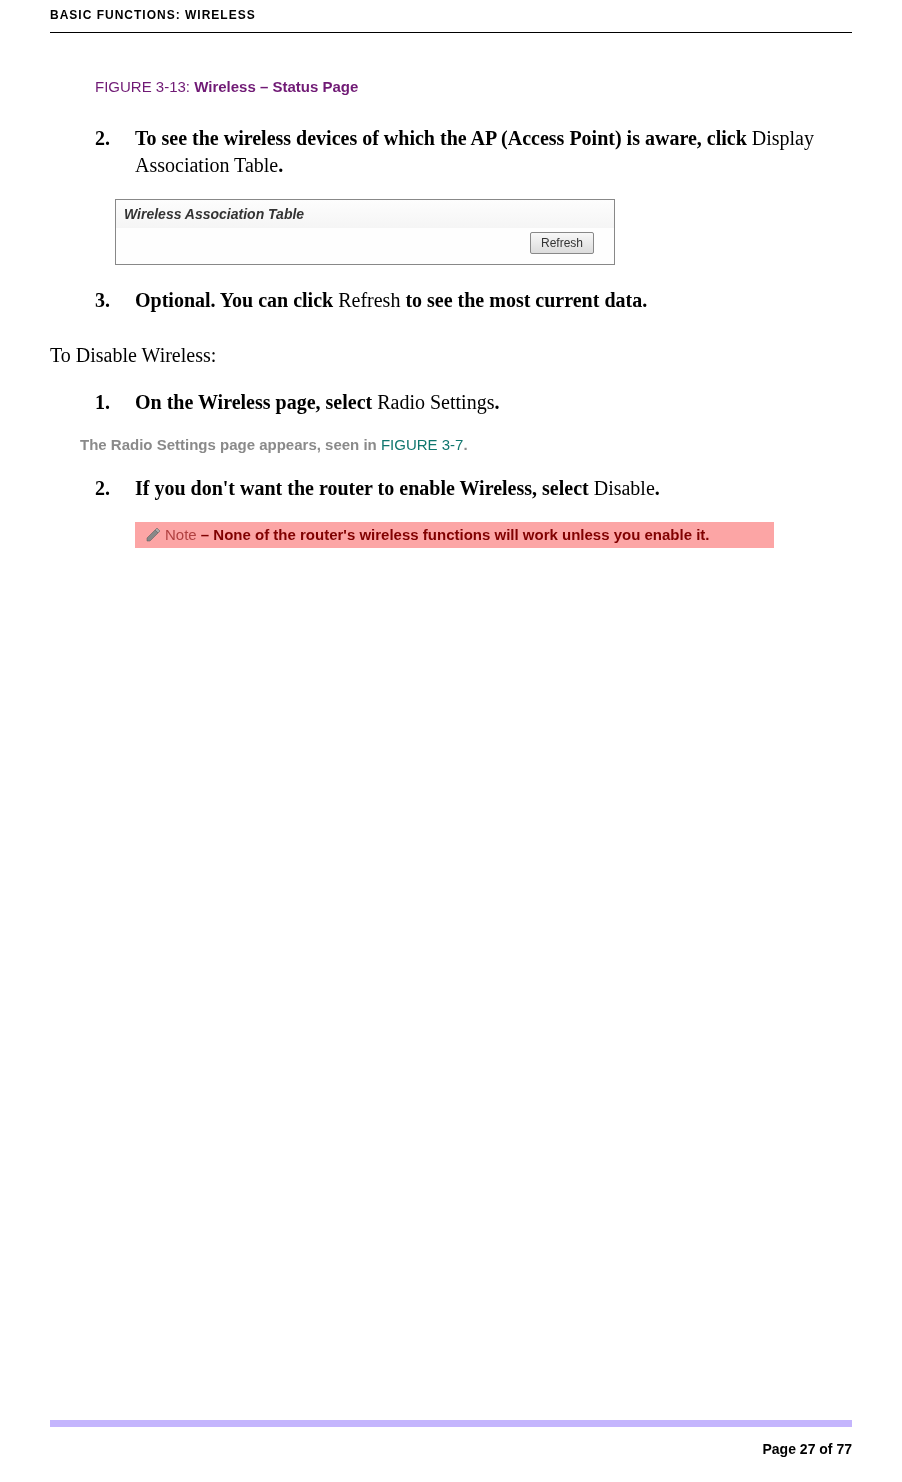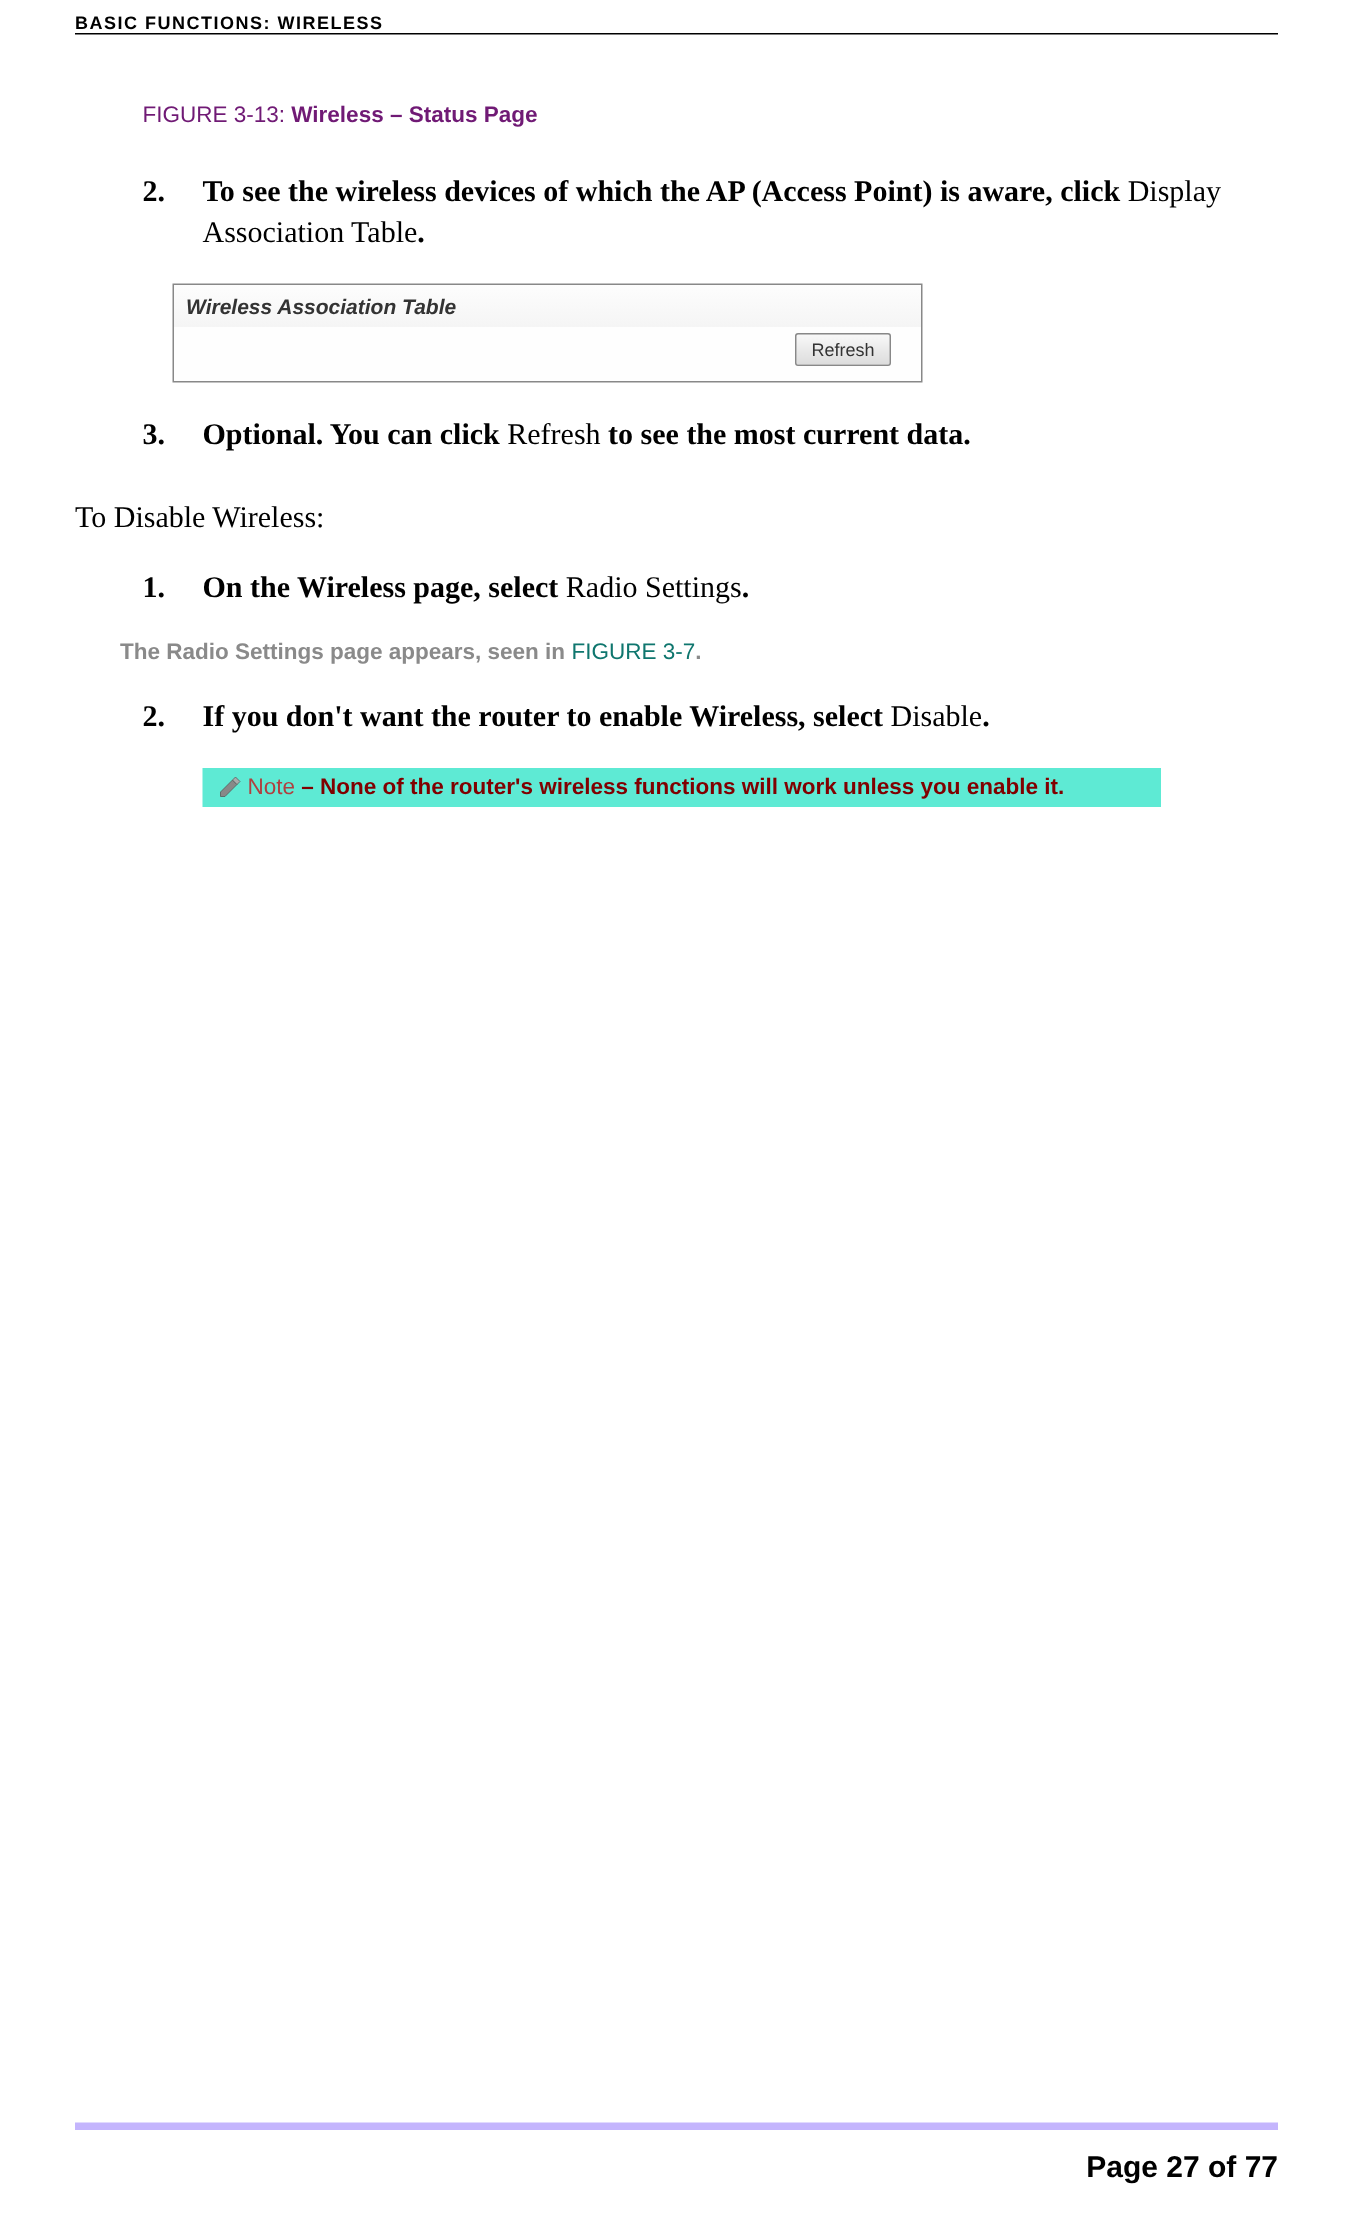--- a/index.html
+++ b/index.html
@@ -15,20 +15,21 @@
       height: 1482px;
       position: relative;
       padding: 0 50px;
     }
     .header {
       font-family: Verdana, Geneva, sans-serif;
       font-size: 12px;
       font-weight: bold;
       letter-spacing: 1px;
       padding-top: 8px;
+      padding-bottom: 10px;
       border-bottom: 1px solid #000;
     }
     .figure-caption {
       font-family: Verdana, Geneva, sans-serif;
       font-size: 15px;
       font-weight: bold;
       color: #701a75;
       margin-top: 45px;
       margin-left: 45px;
       margin-bottom: 30px;
@@ -123,21 +124,21 @@
       margin-left: 30px;
       margin-bottom: 22px;
     }
     .radio-note .fig-ref {
       font-weight: normal;
       color: #0f766e;
     }
     .note-box {
       margin-left: 85px;
       margin-right: 78px;
-      background: #5eead4;
+      background: #fca5a5;
       padding: 3px 6px 3px 10px;
       font-family: Verdana, Geneva, sans-serif;
       font-size: 15px;
       font-weight: bold;
       display: flex;
       align-items: flex-start;
       color: #800000;
       line-height: 1.35;
     }
     .note-icon {
@@ -152,25 +153,25 @@
     }
     .note-label {
       color: #b04040;
       font-weight: normal;
     }
     .footer {
       position: absolute;
       bottom: 25px;
       left: 50px;
       right: 50px;
-      border-top: 5px solid #c4b5fd;
+      border-top: 7px solid #c4b5fd;
       padding-top: 14px;
       text-align: right;
       font-family: Verdana, Geneva, sans-serif;
-      font-size: 20px;
+      font-size: 14px;
       font-weight: bold;
     }
   </style>
 </head>
 <body>
 
 <div class="header">BASIC FUNCTIONS: WIRELESS</div>
 
 <div class="figure-caption">
   <span class="caption-label">FIGURE 3-13: </span><span>Wireless – Status Page</span>

